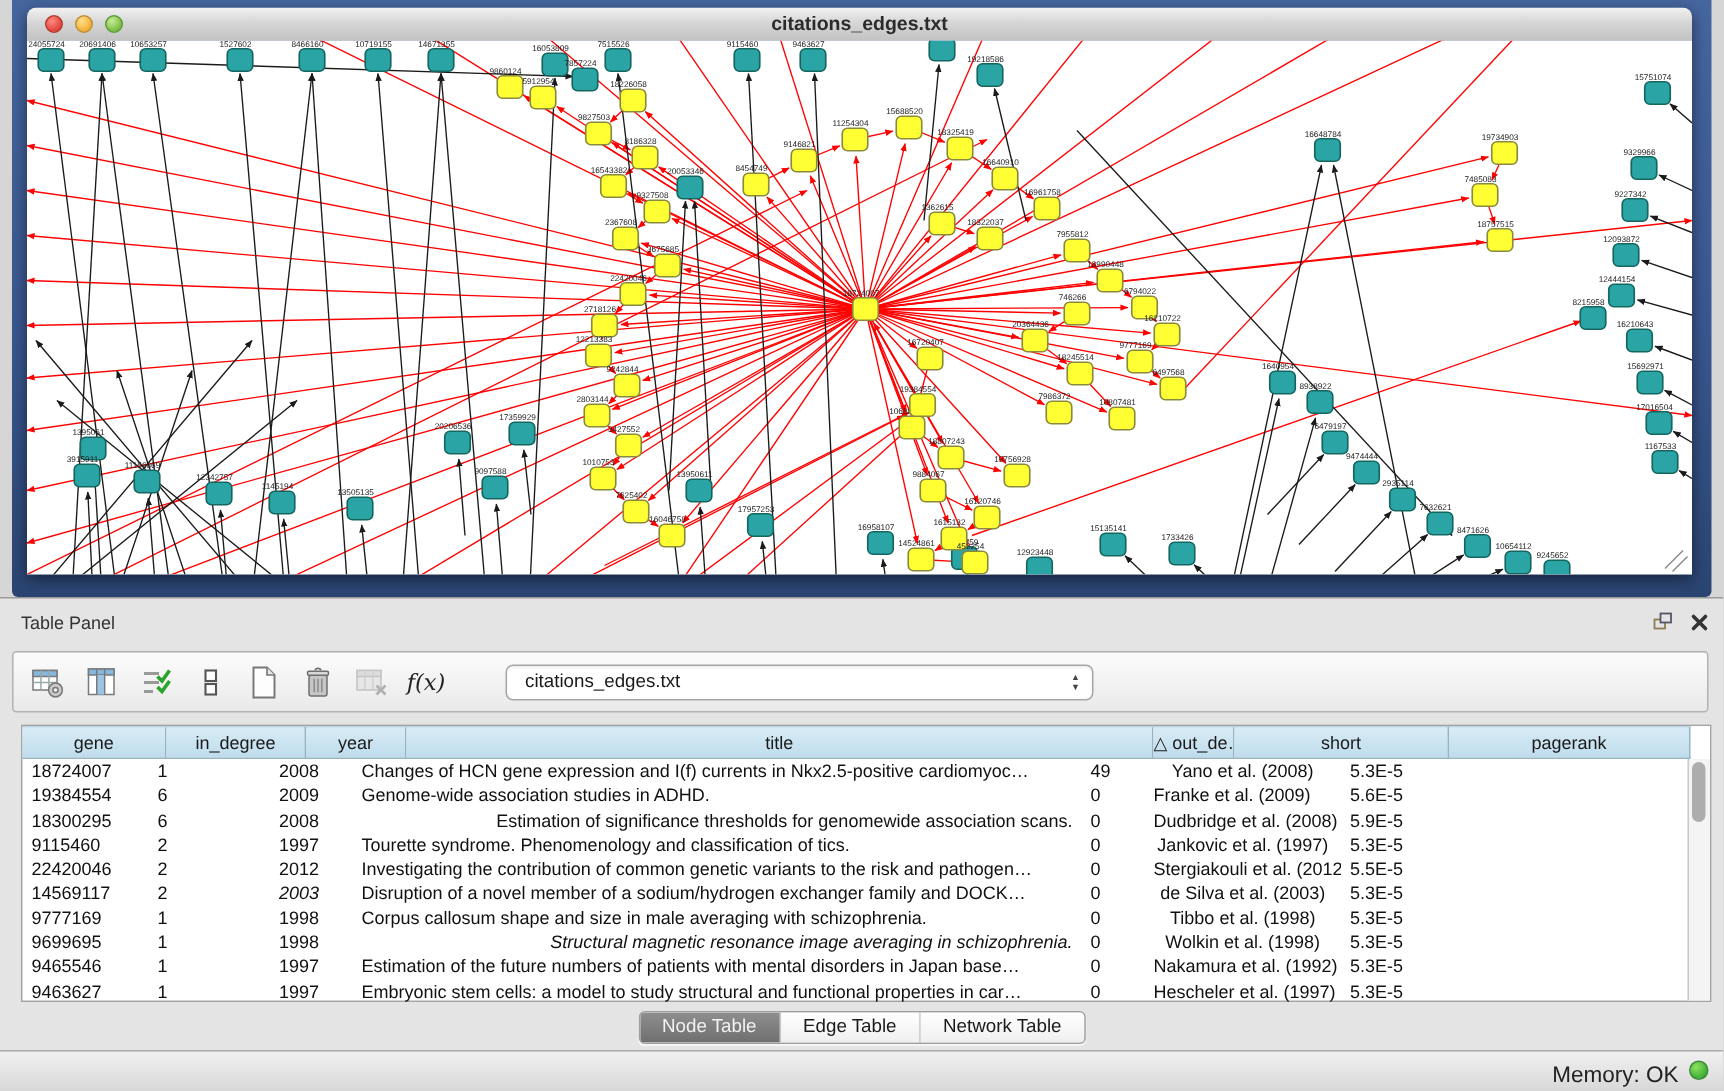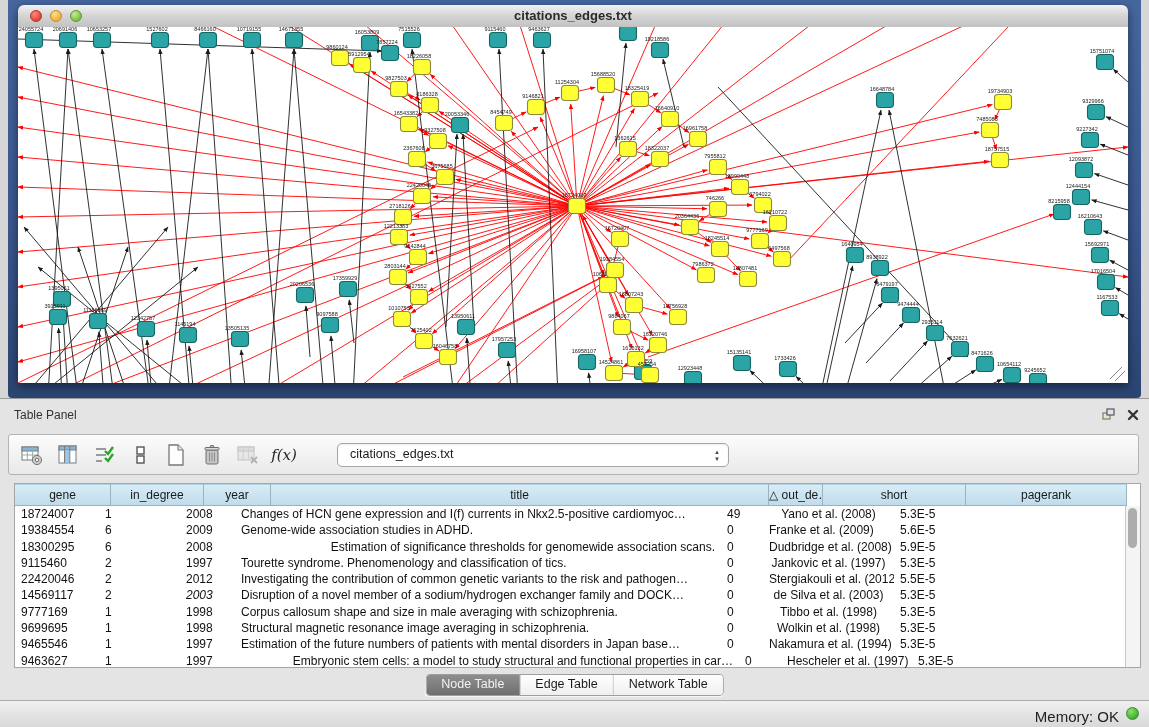--- a/index.html
+++ b/index.html
@@ -860,39 +860,39 @@
             <div class="td" style="width: 55px; text-align: left;">1998</div>
             <div class="td" style="width: 486px; text-align: left;">Corpus callosum shape and size in male averaging with schizophrenia.</div>
             <div class="td" style="width: 42px; text-align: left;">0</div>
             <div class="td" style="width: 131px; text-align: center;">Tibbo et al. (1998)</div>
             <div class="td" style="width: 149px; text-align: left;">5.3E-5</div>
           </div>
           <div class="tr">
             <div class="td" style="width: 84px; text-align: left;">9699695</div>
             <div class="td" style="width: 81px; text-align: left;">1</div>
             <div class="td" style="width: 55px; text-align: left;">1998</div>
-            <div class="td" style="width: 486px; text-align: left;">Structural magnetic resonance image averaging in schizophrenia.</div>
+            <div class="td" style="width: 486px; text-align: right; font-style: italic;">Structural magnetic resonance image averaging in schizophrenia.</div>
             <div class="td" style="width: 42px; text-align: left;">0</div>
             <div class="td" style="width: 131px; text-align: center;">Wolkin et al. (1998)</div>
             <div class="td" style="width: 149px; text-align: left;">5.3E-5</div>
           </div>
           <div class="tr">
             <div class="td" style="width: 84px; text-align: left;">9465546</div>
             <div class="td" style="width: 81px; text-align: left;">1</div>
             <div class="td" style="width: 55px; text-align: left;">1997</div>
             <div class="td" style="width: 486px; text-align: left;">Estimation of the future numbers of patients with mental disorders in Japan base…</div>
             <div class="td" style="width: 42px; text-align: left;">0</div>
-            <div class="td" style="width: 131px; text-align: center;">Nakamura et al. (1994)</div>
+            <div class="td" style="width: 131px; text-align: center;">Nakamura et al. (1992)</div>
             <div class="td" style="width: 149px; text-align: left;">5.3E-5</div>
           </div>
           <div class="tr">
             <div class="td" style="width: 84px; text-align: left;">9463627</div>
             <div class="td" style="width: 81px; text-align: left;">1</div>
             <div class="td" style="width: 55px; text-align: left;">1997</div>
-            <div class="td" style="width: 486px; text-align: right; margin-left: 18px;">Embryonic stem cells: a model to study structural and functional properties in car…</div>
+            <div class="td" style="width: 486px; text-align: left;">Embryonic stem cells: a model to study structural and functional properties in car…</div>
             <div class="td" style="width: 42px; text-align: left;">0</div>
             <div class="td" style="width: 131px; text-align: center;">Hescheler et al. (1997)</div>
             <div class="td" style="width: 149px; text-align: left;">5.3E-5</div>
           </div>
         </div>
       <div class="vscroll">
         <div class="vthumb"></div>
       </div>
     </div>
 

